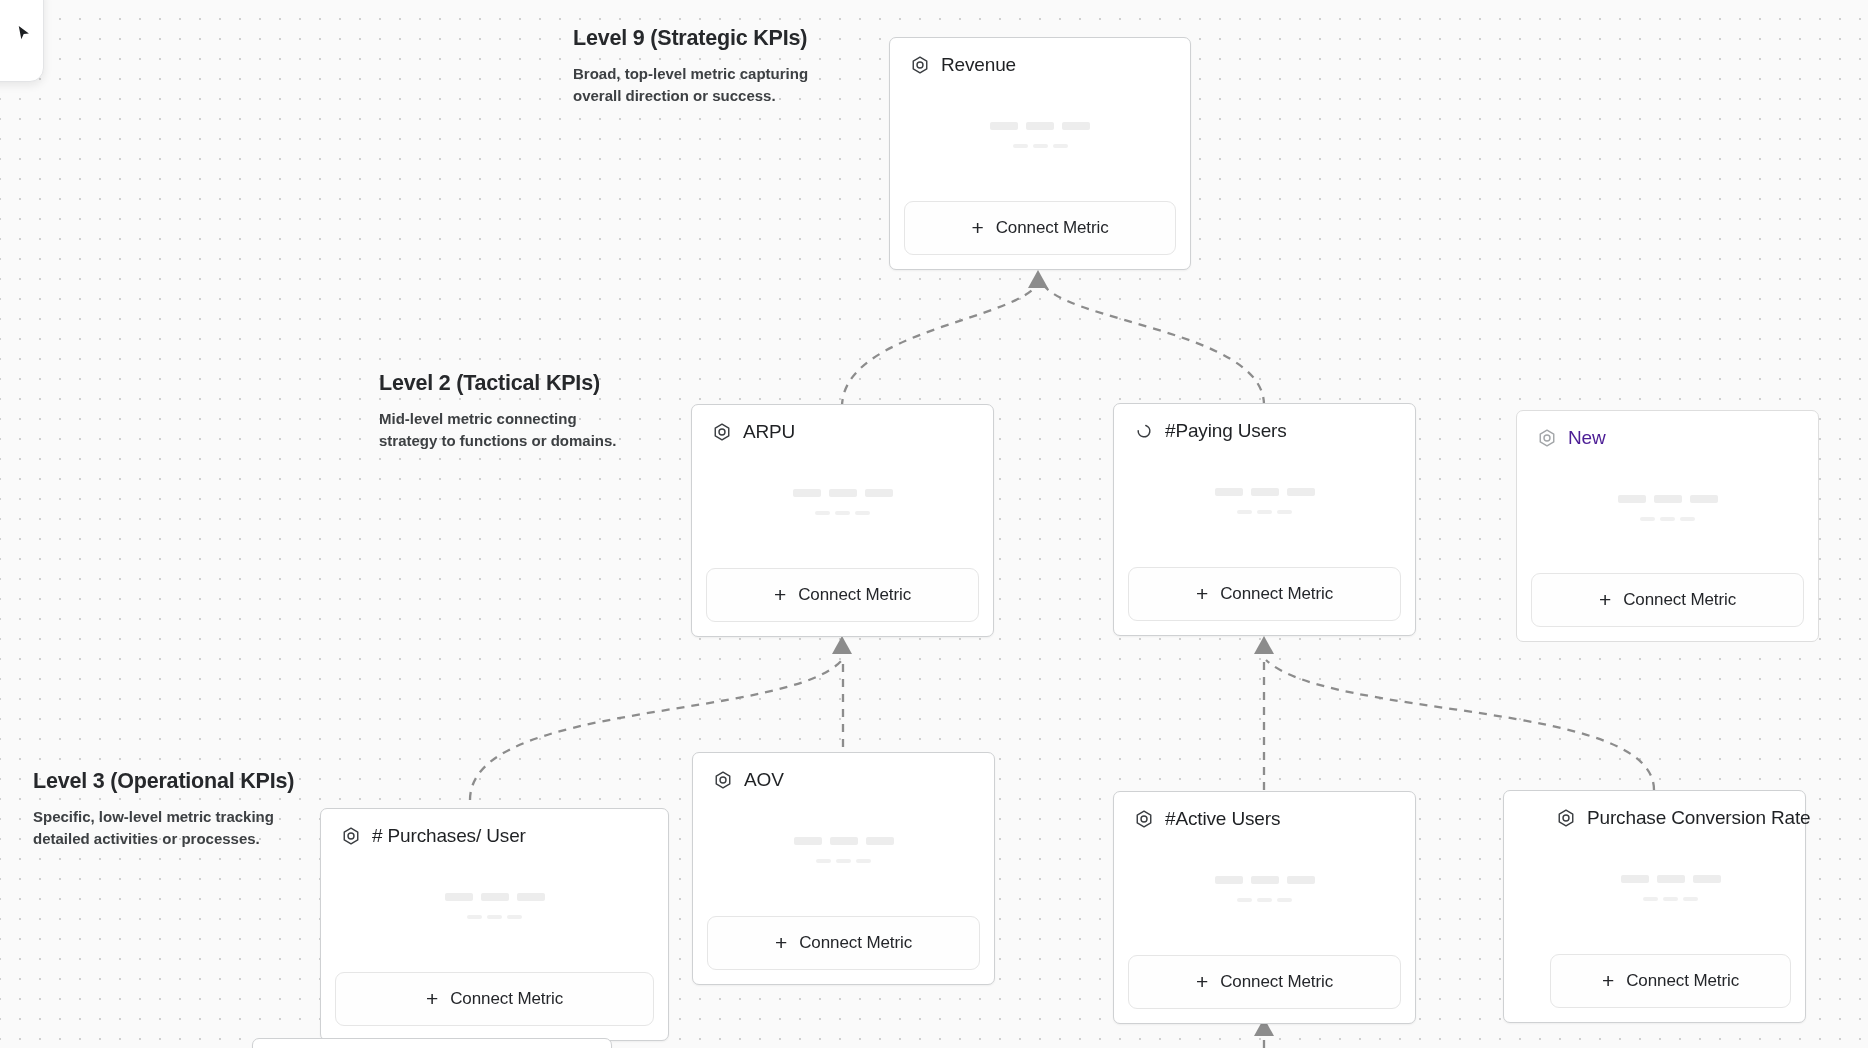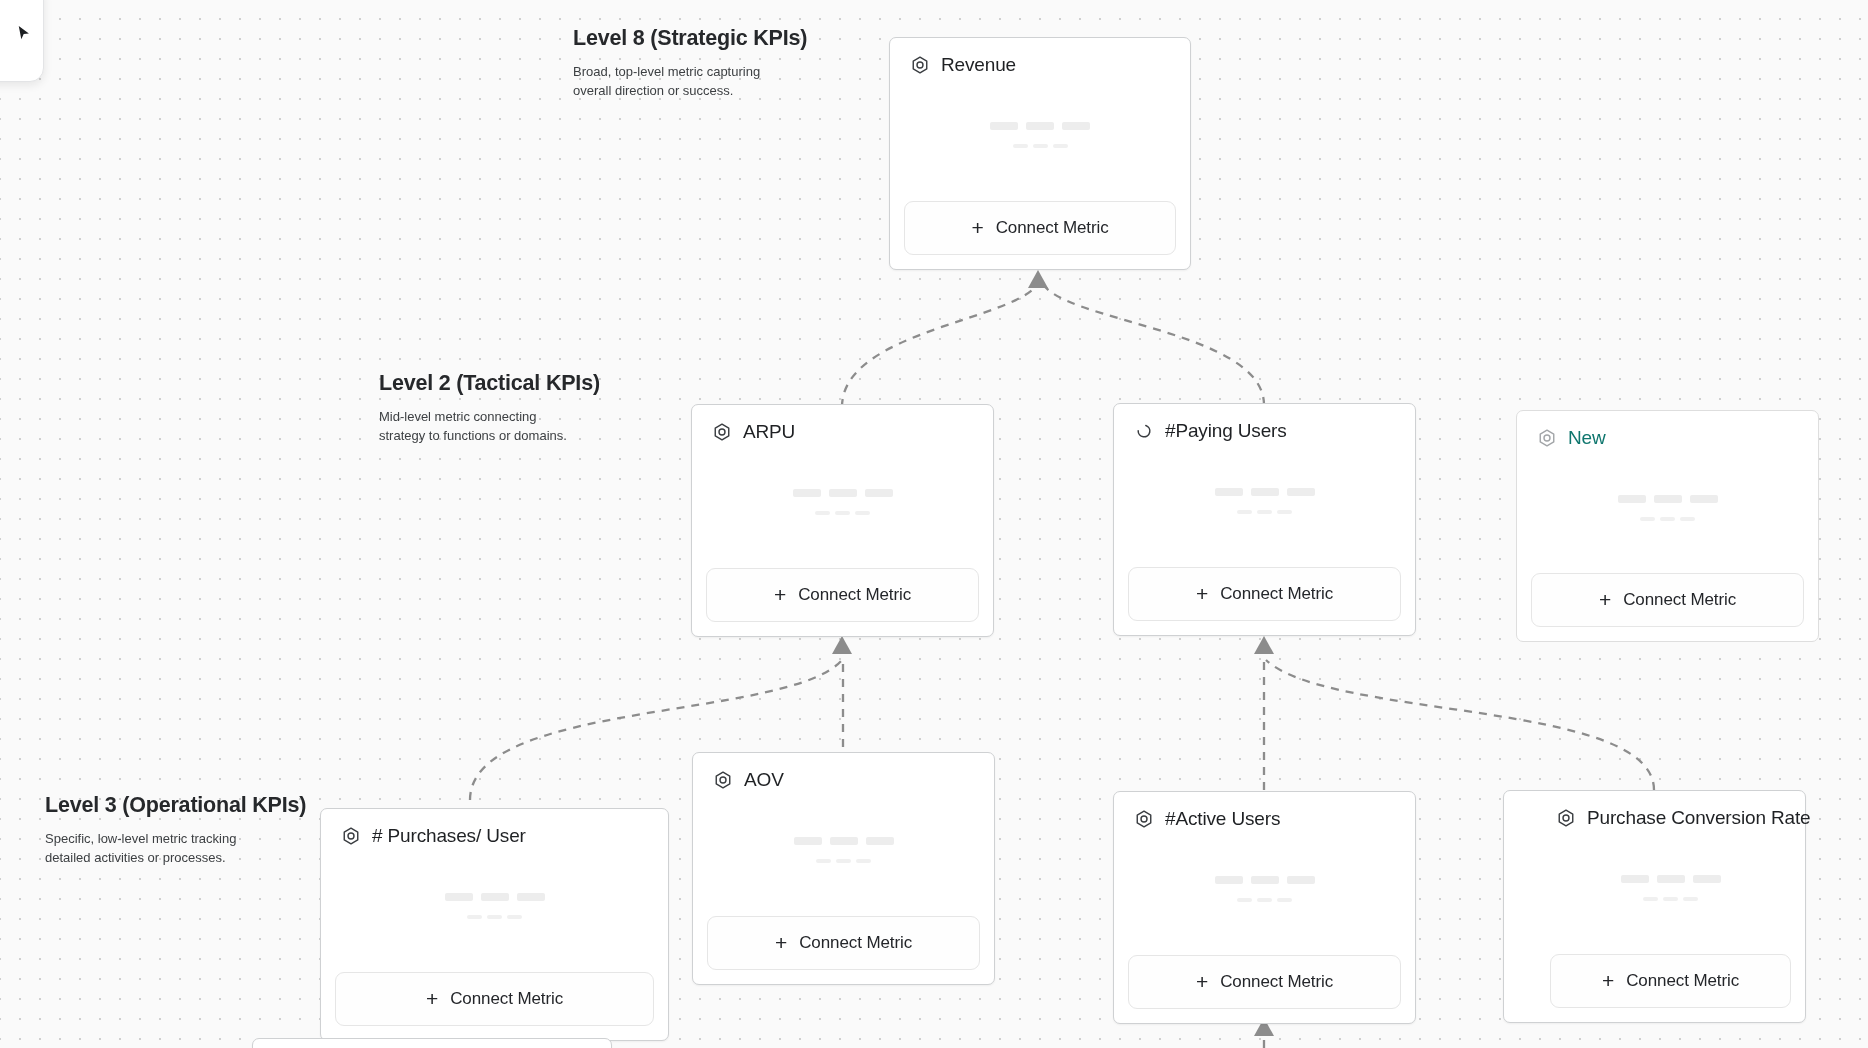--- a/index.html
+++ b/index.html
@@ -49,22 +49,22 @@
   .level-title {
     font-size: 21.5px;
     font-weight: 700;
     color: #26282b;
     letter-spacing: -0.2px;
     white-space: nowrap;
     line-height: 1.25;
   }
   .level-desc {
     margin-top: 11px;
-    font-size: 13px;
-    font-weight: 400;
+    font-size: 15px;
+    font-weight: 700;
     color: #3d4043;
     line-height: 1.45;
   }
   .level-desc .ln { display: block; white-space: nowrap; }
 
   
   .card {
     position: absolute;
     background: #ffffff;
     border: 1px solid #cfd1d3;
@@ -92,21 +92,21 @@
     display: block;
   }
   .card-title {
     font-size: 19px;
     font-weight: 500;
     color: #1f2124;
     letter-spacing: -0.15px;
     white-space: nowrap;
     line-height: 1.1;
   }
-  .card.ghost .card-title { color: #0f766e; }
+  .card.ghost .card-title { color: #4c1d95; }
 
   .card-body {
     flex: 1 1 auto;
     display: flex;
     flex-direction: column;
     align-items: center;
     justify-content: center;
     gap: 14px;
     padding-bottom: 6px;
   }
@@ -186,36 +186,36 @@
     <path class="edge-path" d="M 1264 790 L 1264 660"></path>
 
     <path class="edge-path" d="M 1654 790 C 1654 700 1330 720 1266 660"></path>
     <polygon class="edge-head" points="1264,636 1274,654 1254,654"></polygon>
 
     <path class="edge-path" d="M 1264 1048 L 1264 1032"></path>
     <polygon class="edge-head" points="1264,1018 1274,1036 1254,1036"></polygon>
   </svg>
 
   <div class="level-label" style="left:573px; top:25px;">
-    <div class="level-title">Level 8 (Strategic KPIs)</div>
+    <div class="level-title">Level 9 (Strategic KPIs)</div>
     <div class="level-desc">
       <span class="ln">Broad, top-level metric capturing</span>
       <span class="ln">overall direction or success.</span>
     </div>
   </div>
 
   <div class="level-label" style="left:379px; top:370px;">
     <div class="level-title">Level 2 (Tactical KPIs)</div>
     <div class="level-desc">
       <span class="ln">Mid-level metric connecting</span>
       <span class="ln">strategy to functions or domains.</span>
     </div>
   </div>
 
-  <div class="level-label" style="left:33px; top:792px;margin-left:12px;">
+  <div class="level-label" style="left:33px; top:768px;">
     <div class="level-title">Level 3 (Operational KPIs)</div>
     <div class="level-desc">
       <span class="ln">Specific, low-level metric tracking</span>
       <span class="ln">detailed activities or processes.</span>
     </div>
   </div>
 
   <div class="card" style="left:889px; top:37px; width:302px; height:233px;">
     <div class="card-head">
       <svg class="card-icon" viewBox="0 0 24 24">

